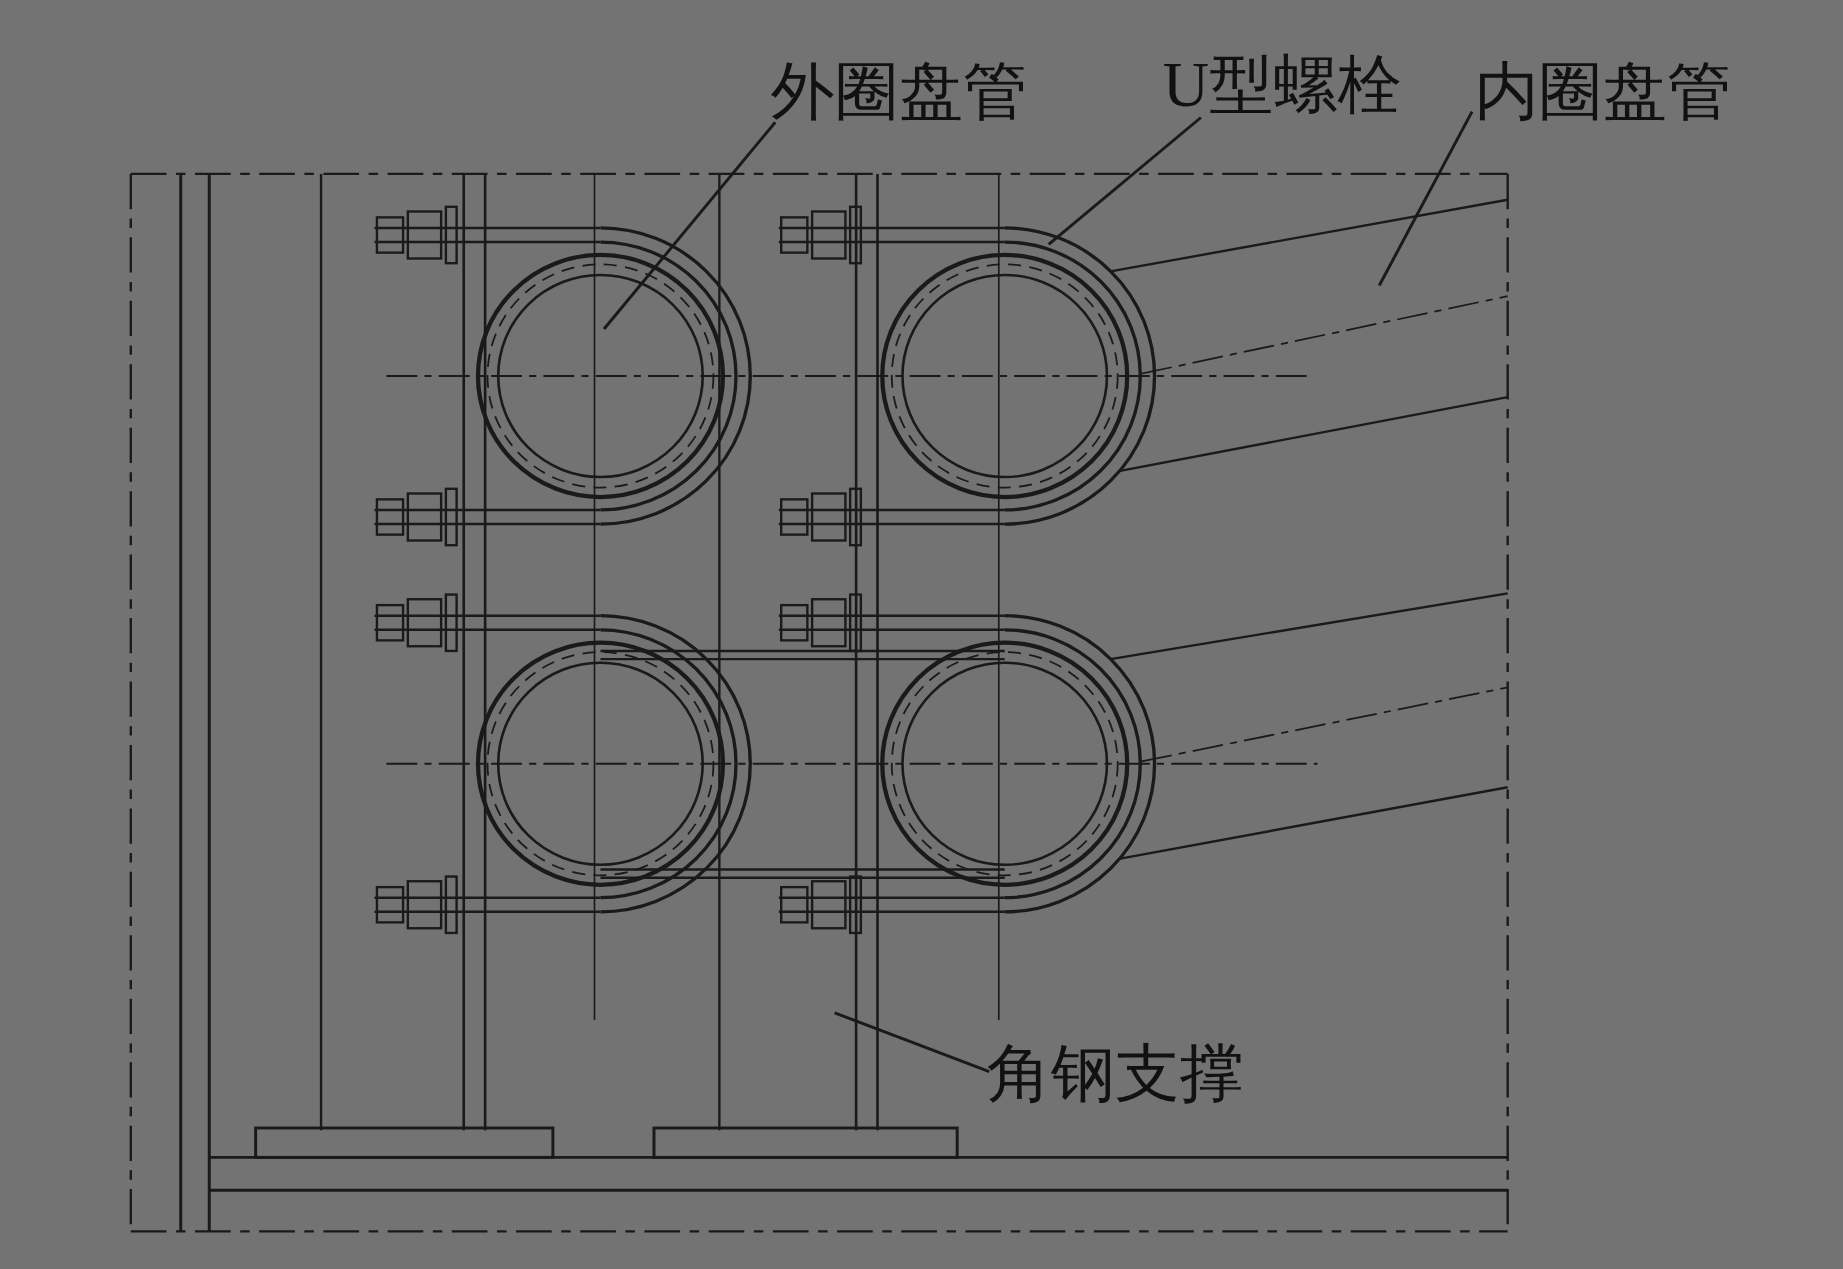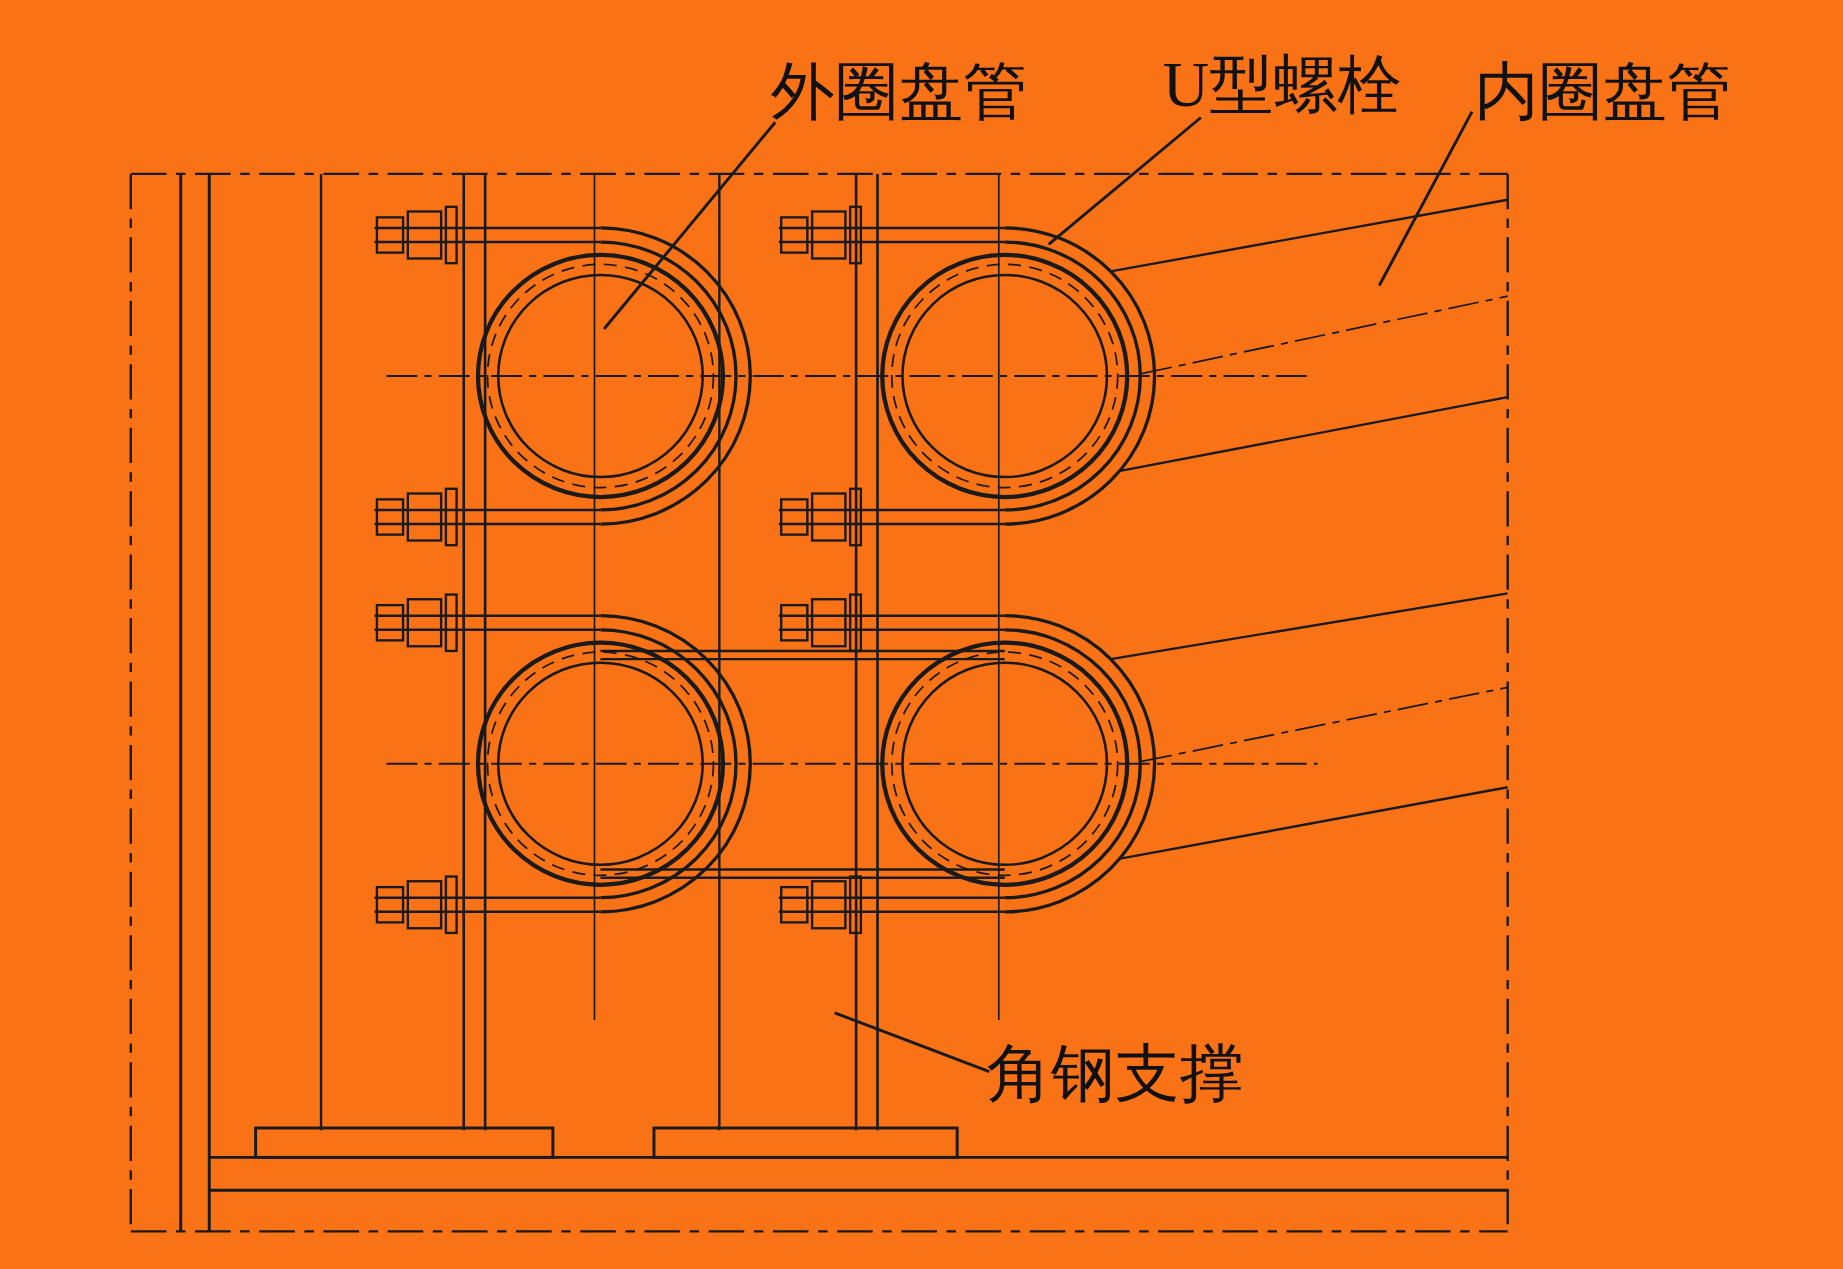--- a/index.html
+++ b/index.html
@@ -1,16 +1,16 @@
 <!DOCTYPE html>
 <html><head>
 <meta charset="utf-8">
 <style>
   html,body{margin:0;padding:0;background:#ffffff;}
-  .page{position:relative;width:1843px;height:1269px;background:#f97316;overflow:hidden;}
+  .page{position:relative;width:1843px;height:1269px;background:#737373;overflow:hidden;}
   svg{position:absolute;left:0;top:0;width:100%;height:100%;display:block;}
   .ln{stroke:#1a1a1a;fill:none;}
   .lbl{font-family:"Liberation Serif","DejaVu Serif",serif;font-size:54px;fill:#111111;}
 </style>
 </head>
 <body>
 
 <div class="page">
 <svg viewBox="0 0 1550 1080" preserveAspectRatio="none">
 

